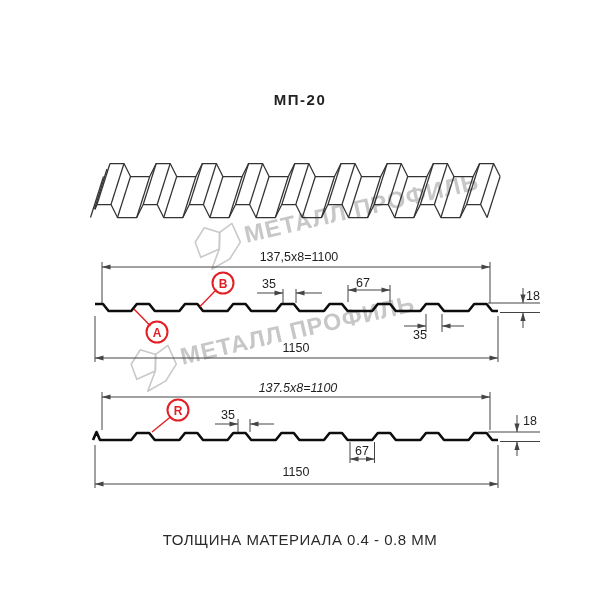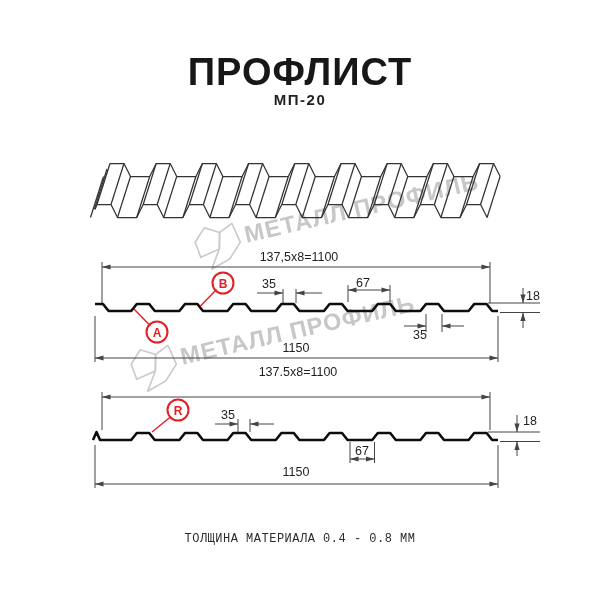--- a/index.html
+++ b/index.html
@@ -3,21 +3,21 @@
 <meta charset="utf-8">
 <style>
   html,body{margin:0;padding:0;background:#fff;}
   .stage{position:relative;width:600px;height:600px;background:#ffffff;overflow:hidden;
          font-family:"Liberation Sans",sans-serif;}
   svg{position:absolute;left:0;top:0;}
   .t{position:absolute;transform:translate(-50%,-50%);font:12.5px "Liberation Sans",sans-serif;
      color:#1f1f1f;white-space:nowrap;}
   .title{font-size:38px;font-weight:700;letter-spacing:1px;color:#171717;}
   .subtitle{font-size:15px;font-weight:700;letter-spacing:1.5px;color:#222;}
-  .footer{font-size:12px;font-weight:500;letter-spacing:.5px;color:#2b2b2b;font-family:Liberation Mono, monospace;}
+  .footer{font-size:15px;font-weight:500;letter-spacing:.5px;color:#2b2b2b;}
   .lbl{position:absolute;width:19px;height:19px;border:2px solid #e31e24;border-radius:50%;
        color:#e31e24;font:700 12px "Liberation Sans",sans-serif;display:flex;align-items:center;
        justify-content:center;transform:translate(-50%,-50%);background:transparent;}
   .wm-text{font-family:"Liberation Sans",sans-serif;font-weight:700;font-size:23.5px;
            letter-spacing:1px;fill:#c7c7c7;}
   .wm-logo{fill:none;stroke:#c9c9c9;stroke-width:1.6;stroke-linejoin:round;}
 </style>
 </head>
 <body>
 
@@ -141,31 +141,30 @@
         <path d="M95,304 L103,304 L108.6,311 L131.2,311 L136.8,304 L149.2,304 L154.8,311 L179.39999999999998,311 L185,304 L197.39999999999998,304 L203,311 L227.6,311 L233.20000000000002,304 L245.6,304 L251.20000000000002,311 L275.8,311 L281.40000000000003,304 L293.8,304 L299.40000000000003,311 L324,311 L329.6,304 L342,304 L347.6,311 L372.2,311 L377.8,304 L390.2,304 L395.8,311 L420.40000000000003,311 L426.00000000000006,304 L438.40000000000003,304 L444.00000000000006,311 L468.6,311 L474.20000000000005,304 L486.6,304 L492.20000000000005,311 L498,311" fill="none" stroke="#0d0d0d" stroke-width="2.6" stroke-linejoin="round"></path>
         <path d="M93,440 L96.5,432 L100,440 L131.2,440 L136.8,433 L149.2,433 L154.8,440 L179.39999999999998,440 L185,433 L197.39999999999998,433 L203,440 L227.6,440 L233.20000000000002,433 L245.6,433 L251.20000000000002,440 L275.8,440 L281.40000000000003,433 L293.8,433 L299.40000000000003,440 L324,440 L329.6,433 L342,433 L347.6,440 L372.2,440 L377.8,433 L390.2,433 L395.8,440 L420.40000000000003,440 L426.00000000000006,433 L438.40000000000003,433 L444.00000000000006,440 L468.6,440 L474.20000000000005,433 L486.6,433 L492.20000000000005,440 L498,440" fill="none" stroke="#0d0d0d" stroke-width="2.6" stroke-linejoin="round"></path>
       </g>
     <g id="leaders">
         <line x1="216.5" y1="289.5" x2="200" y2="306.5" stroke="#e31e24" stroke-width="1.4"></line>
         <line x1="150.5" y1="326" x2="134" y2="309" stroke="#e31e24" stroke-width="1.4"></line>
         <line x1="171" y1="416.5" x2="152" y2="432" stroke="#e31e24" stroke-width="1.4"></line>
       </g>
   </svg>
 
-  <div class="t title" style="left:300px;top:72px;">ПРОФЛИСТ</div>
   <div class="t subtitle" style="left:300px;top:99px;text-align:right;">МП-20</div>
 
   <div class="t" style="left:299px;top:257px;">137,5x8=1100</div>
   <div class="t" style="left:269px;top:284px;">35</div>
   <div class="t" style="left:363px;top:283px;">67</div>
   <div class="t" style="left:533px;top:296px;">18</div>
   <div class="t" style="left:420px;top:335px;">35</div>
   <div class="t" style="left:296px;top:348px;">1150</div>
 
-  <div class="t" style="left:298px;top:372px;">137.5x8=1100</div>
+  <div class="t" style="left:298px;top:388px;font-style:italic;">137.5x8=1100</div>
   <div class="t" style="left:228px;top:415px;">35</div>
   <div class="t" style="left:362px;top:451px;">67</div>
   <div class="t" style="left:530px;top:421px;">18</div>
   <div class="t" style="left:296px;top:472px;">1150</div>
 
   <div class="lbl" style="left:223px;top:283px;">B</div>
   <div class="lbl" style="left:157px;top:332px;">A</div>
   <div class="lbl" style="left:178px;top:410px;">R</div>
 
   <div class="t footer" style="left:300px;top:539px;">ТОЛЩИНА МАТЕРИАЛА 0.4 - 0.8 ММ</div>

